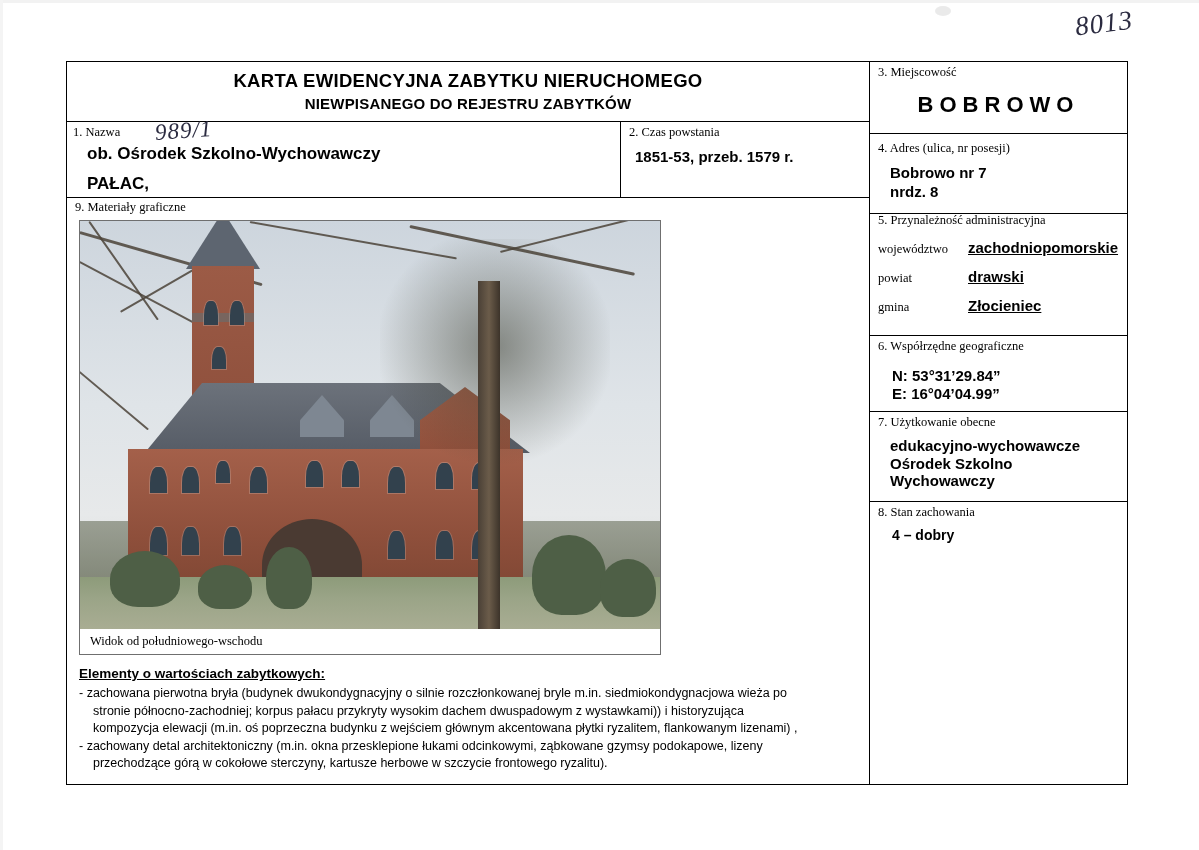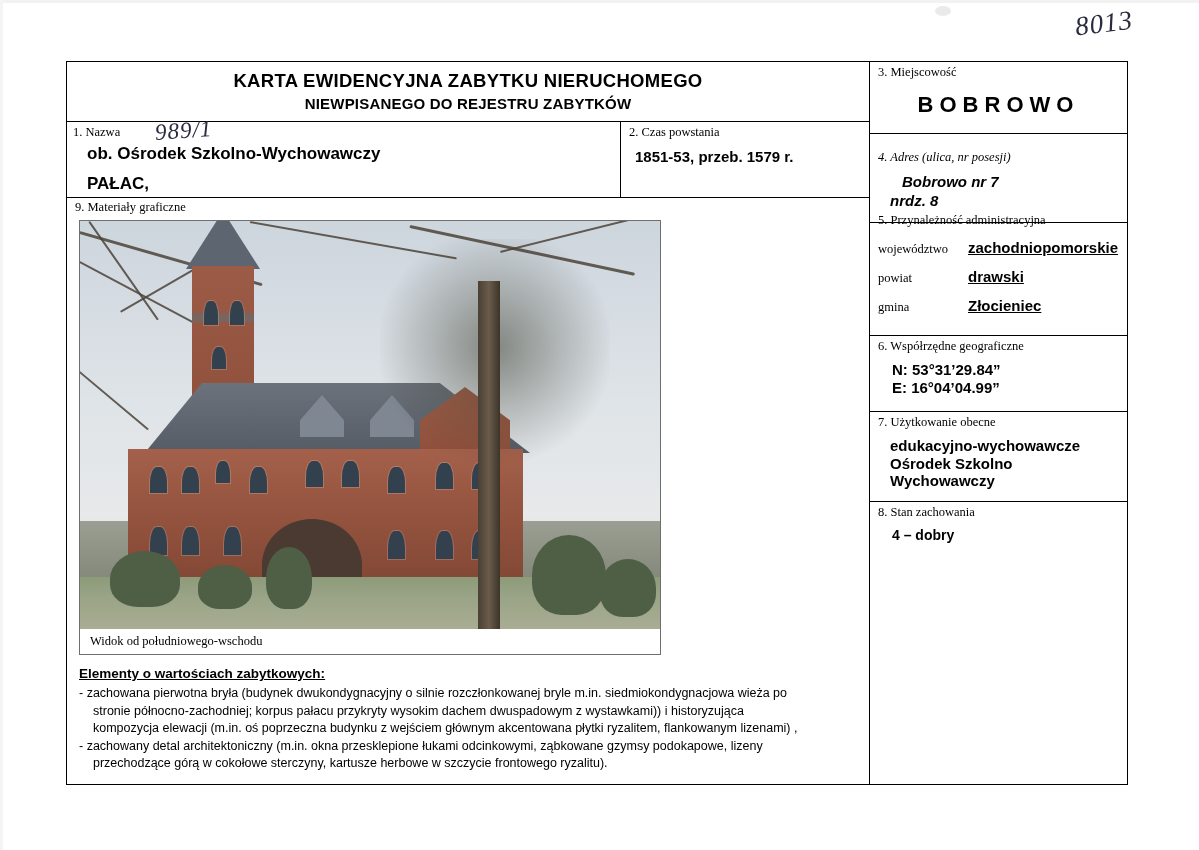--- a/index.html
+++ b/index.html
@@ -331,43 +331,43 @@
     padding: 3px 8px;
   }
   #r-city { top: 0; height: 72px; }
   #city-name {
     text-align: center;
     font-weight: bold;
     font-size: 22px;
     letter-spacing: 6px;
     margin-top: 12px;
   }
-  #r-address { top: 85px; height: 76px; font-style: italic; }
-  #addr1 { font-weight: bold; font-size: 15px; margin-top: 8px; margin-left: 24px;}
+  #r-address { top: 76px; height: 76px; }
+  #addr1 { font-weight: bold; font-size: 15px; margin-top: 8px; margin-left: 12px;}
   #addr2 { font-weight: bold; font-size: 15px; margin-top: 2px; margin-left: 12px;}
 
   #r-admin { top: 148px; height: 126px; }
   .admin-row {
     display: flex;
     align-items: baseline;
     margin-top: 11px;
   }
   .admin-key {
     font-family: "Liberation Serif", serif;
     font-size: 12.5px;
     width: 90px;
     flex: 0 0 90px;
   }
   .admin-val {
     font-weight: bold;
     font-size: 15px;
     text-decoration: underline;
   }
   #r-coords { top: 274px; height: 76px; }
-  #coord-n { font-weight: bold; font-size: 15px; margin-top: 7px; margin-left: 14px;}
+  #coord-n { font-weight: bold; font-size: 15px; margin-top: 13px; margin-left: 14px;}
   #coord-e { font-weight: bold; font-size: 15px; margin-top: 1px; margin-left: 14px;}
 
   #r-use { top: 350px; height: 90px; }
   #use1 { font-weight: bold; font-size: 15px; margin-top: 7px; margin-left: 12px;}
   #use2 { font-weight: bold; font-size: 15px; margin-top: 1px; margin-left: 12px;}
 
   #r-state { top: 440px; bottom: 0; border-bottom: none; }
   #state-val { font-weight: bold; font-size: 14px; margin-top: 7px; margin-left: 14px;}
 
   

